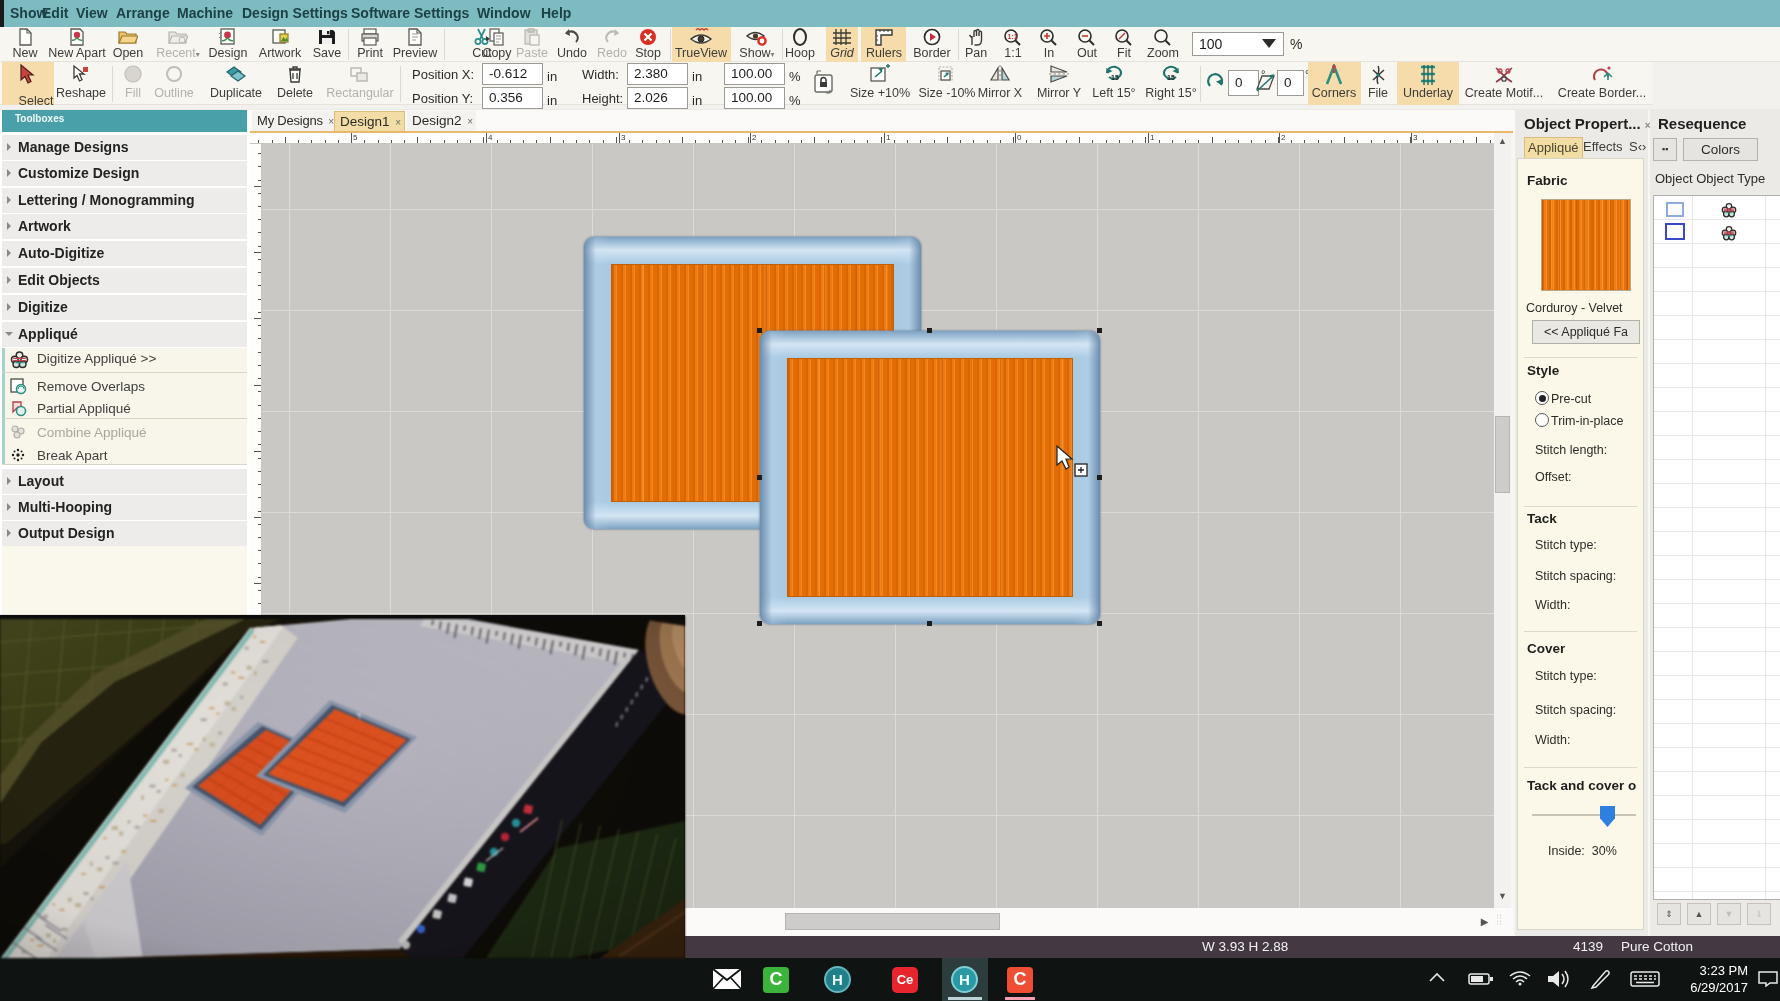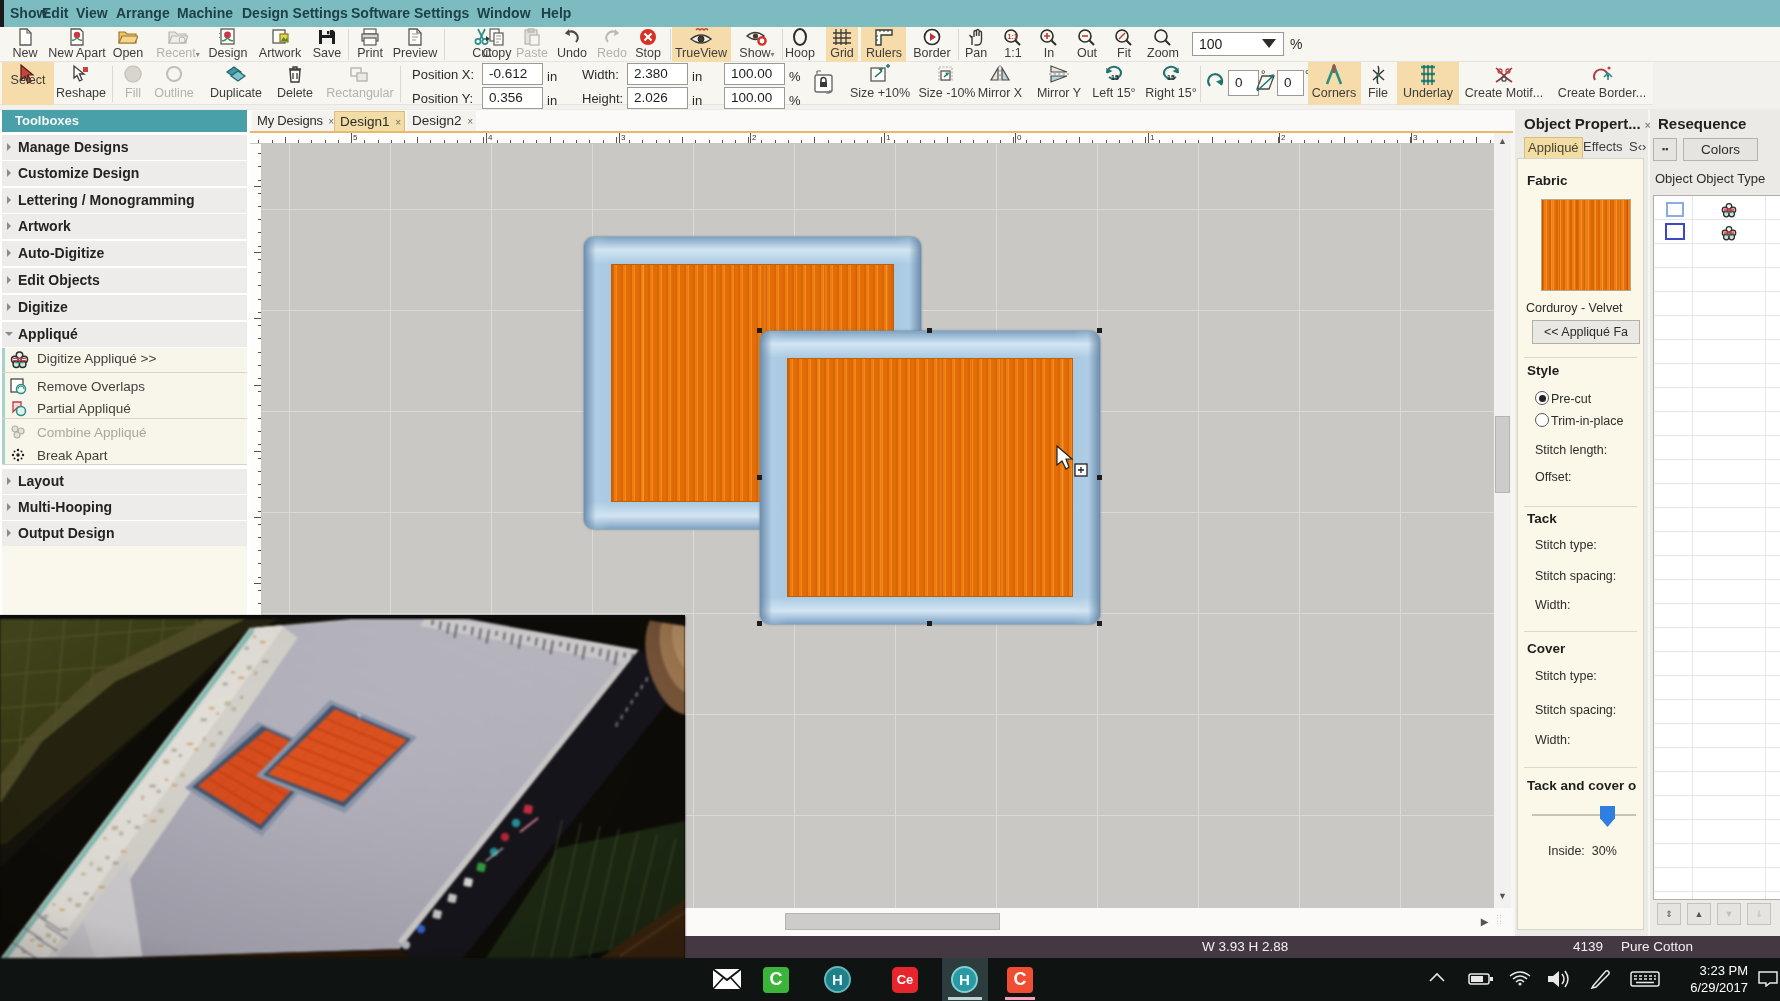--- a/index.html
+++ b/index.html
@@ -20,21 +20,21 @@
 .tbtn .ic { position:absolute; left:50%; transform:translateX(-50%); }
 .tbtn .lb { position:absolute; left:50%; transform:translateX(-50%); white-space:nowrap; }
 .tbtn.gray { color:#b5b2ac; }
 .hl { background:#f7dcab; }
 .vsep { position:absolute; width:1px; background:#ddd9d2; }
 .fldlabel { position:absolute; font-size:13px; color:#2b2b28; white-space:nowrap; }
 .fld { position:absolute; height:22px; background:#fff; border:1px solid #9c9a94; font-size:13.5px; color:#1c1c1a; padding-left:6px; line-height:20px; }
 
 
 #sidebar { left:0; top:110px; width:250px; height:848px; background:#fff; }
-#tbxhead { position:absolute; left:2px; top:0px; width:245px; height:22px; background:#4aa0a8; color:#f2f8f8; font-weight:bold; font-size:13px; padding:3px 0 0 13px; }
+#tbxhead { position:absolute; left:2px; top:0px; width:245px; height:22px; background:#4aa0a8; color:#f2f8f8; font-weight:bold; font-size:10px; padding:3px 0 0 13px; }
 .sbitem { position:absolute; left:2px; width:245px; height:25px; background:#edecea; color:#232320; font-weight:bold; font-size:14px; padding:4px 0 0 16px; }
 .sbitem i { position:absolute; left:5px; top:8px; width:0; height:0; border-left:4px solid #8a8a86; border-top:4px solid transparent; border-bottom:4px solid transparent; }
 .sbsub { position:absolute; left:2px; width:245px; background:transparent; color:#403f3c; font-size:13.5px; padding-left:35px; }
 .sbsub svg { position:absolute; left:14px; }
 .sbsub.gray { color:#a9a7a1; }
 
 
 #tabbar { left:250px; top:110px; width:1270px; height:23px; background:#fbfaf8; }
 .dtab { position:absolute; top:1px; height:20px; font-size:13.5px; color:#2b2b28; padding:2px 3px 0 5px; }
 .dtab .x { color:#6b6b66; font-size:10px; margin-left:2px; }
@@ -268,21 +268,21 @@
       <span class="lb" style="top:19px;">Show<span style="font-size:8px;color:#8a8a85;">▾</span></span>
     </div>
     <div class="vsep" style="left:782px; top:2px; height:31px;"></div>
     <div class="tbtn" style="left:780.6px; top:0; width:38.8px; height:35px;">
       <span class="ic" style="top:1px;"><svg width="20" height="18" viewBox="0 0 20 18">
           <ellipse cx="10" cy="9" rx="6" ry="8" fill="none" stroke="#2c2c28" stroke-width="2"></ellipse>
         </svg></span>
       <span class="lb" style="top:19px;">Hoop</span>
     </div>
     <div class="hl" style="position:absolute; left:826px; top:0; width:32px; height:35px;"></div>
-    <div class="tbtn" style="left:822.6px; top:0; width:38.8px; height:46px;">
+    <div class="tbtn" style="left:822.6px; top:0; width:38.8px; height:46px;font-style:italic;">
       <span class="ic" style="top:1px;"><svg width="20" height="18" viewBox="0 0 20 18">
           <path d="M4,1 v16 M9,1 v16 M14,1 v16 M1,5 h18 M1,10 h18 M1,15 h18" stroke="#3a3a36" stroke-width="1.3"></path>
         </svg></span>
       <span class="lb" style="top:19px;">Grid</span>
     </div>
     <div class="hl" style="position:absolute; left:861px; top:0; width:45px; height:35px;"></div>
     <div class="tbtn" style="left:857.4px; top:0; width:53.2px; height:35px;">
       <span class="ic" style="top:1px;"><svg width="20" height="18" viewBox="0 0 20 18">
           <path d="M2,2 h16 v5 h-11 v10 h-5 z" fill="#fbfbf8" stroke="#3a3a36" stroke-width="1.4"></path>
           <path d="M6,2 v2 M10,2 v2 M14,2 v2 M2,8 h2 M2,12 h2" stroke="#3a3a36" stroke-width="1"></path>
@@ -346,21 +346,21 @@
     <div style="position:absolute; left:1262px; top:12px; width:0; height:0; border-left:7px solid transparent; border-right:7px solid transparent; border-top:9px solid #2c2c28;"></div>
     <div style="position:absolute; left:1290px; top:9px; font-size:14px; color:#2c2c28;">%</div>
   </div>
 <div class="abs" id="tb2">
     <div id="tb2inner">
       <div class="hl" style="position:absolute; left:2px; top:0; width:52px; height:43px;"></div>
       <div class="tbtn" style="left:2.3999999999999986px; top:0; width:51.2px; height:43px;">
         <span class="ic" style="top:2px;"><svg width="22" height="20" viewBox="0 0 22 20">
             <path d="M4,1 L4,16 L8,12.5 L11,19 L14,17.5 L11,11 L16,11 z" fill="#c8443c" stroke="#4a1f1c" stroke-width="1.2"></path>
           </svg></span>
-        <span class="lb" style="top:11px;">Select</span>
+        <span class="lb" style="top:32px;margin-left:8px;">Select</span>
       </div>
       <div class="tbtn" style="left:51.8px; top:0; width:58.4px; height:43px;">
         <span class="ic" style="top:2px;"><svg width="22" height="20" viewBox="0 0 22 20">
             <path d="M4,2 L4,14 L7,11.5 L9.5,17 L12,15.8 L9.5,10 L14,10 z" fill="#fdfdfb" stroke="#3a3a36" stroke-width="1.3"></path>
             <rect x="13" y="3" width="5" height="5" fill="#c8443c"></rect>
           </svg></span>
         <span class="lb" style="top:24px;">Reshape</span>
       </div>
       <div class="vsep" style="left:112px; top:4px; height:36px;"></div>
       <div class="tbtn gray" style="left:114.6px; top:0; width:36.8px; height:43px;">

